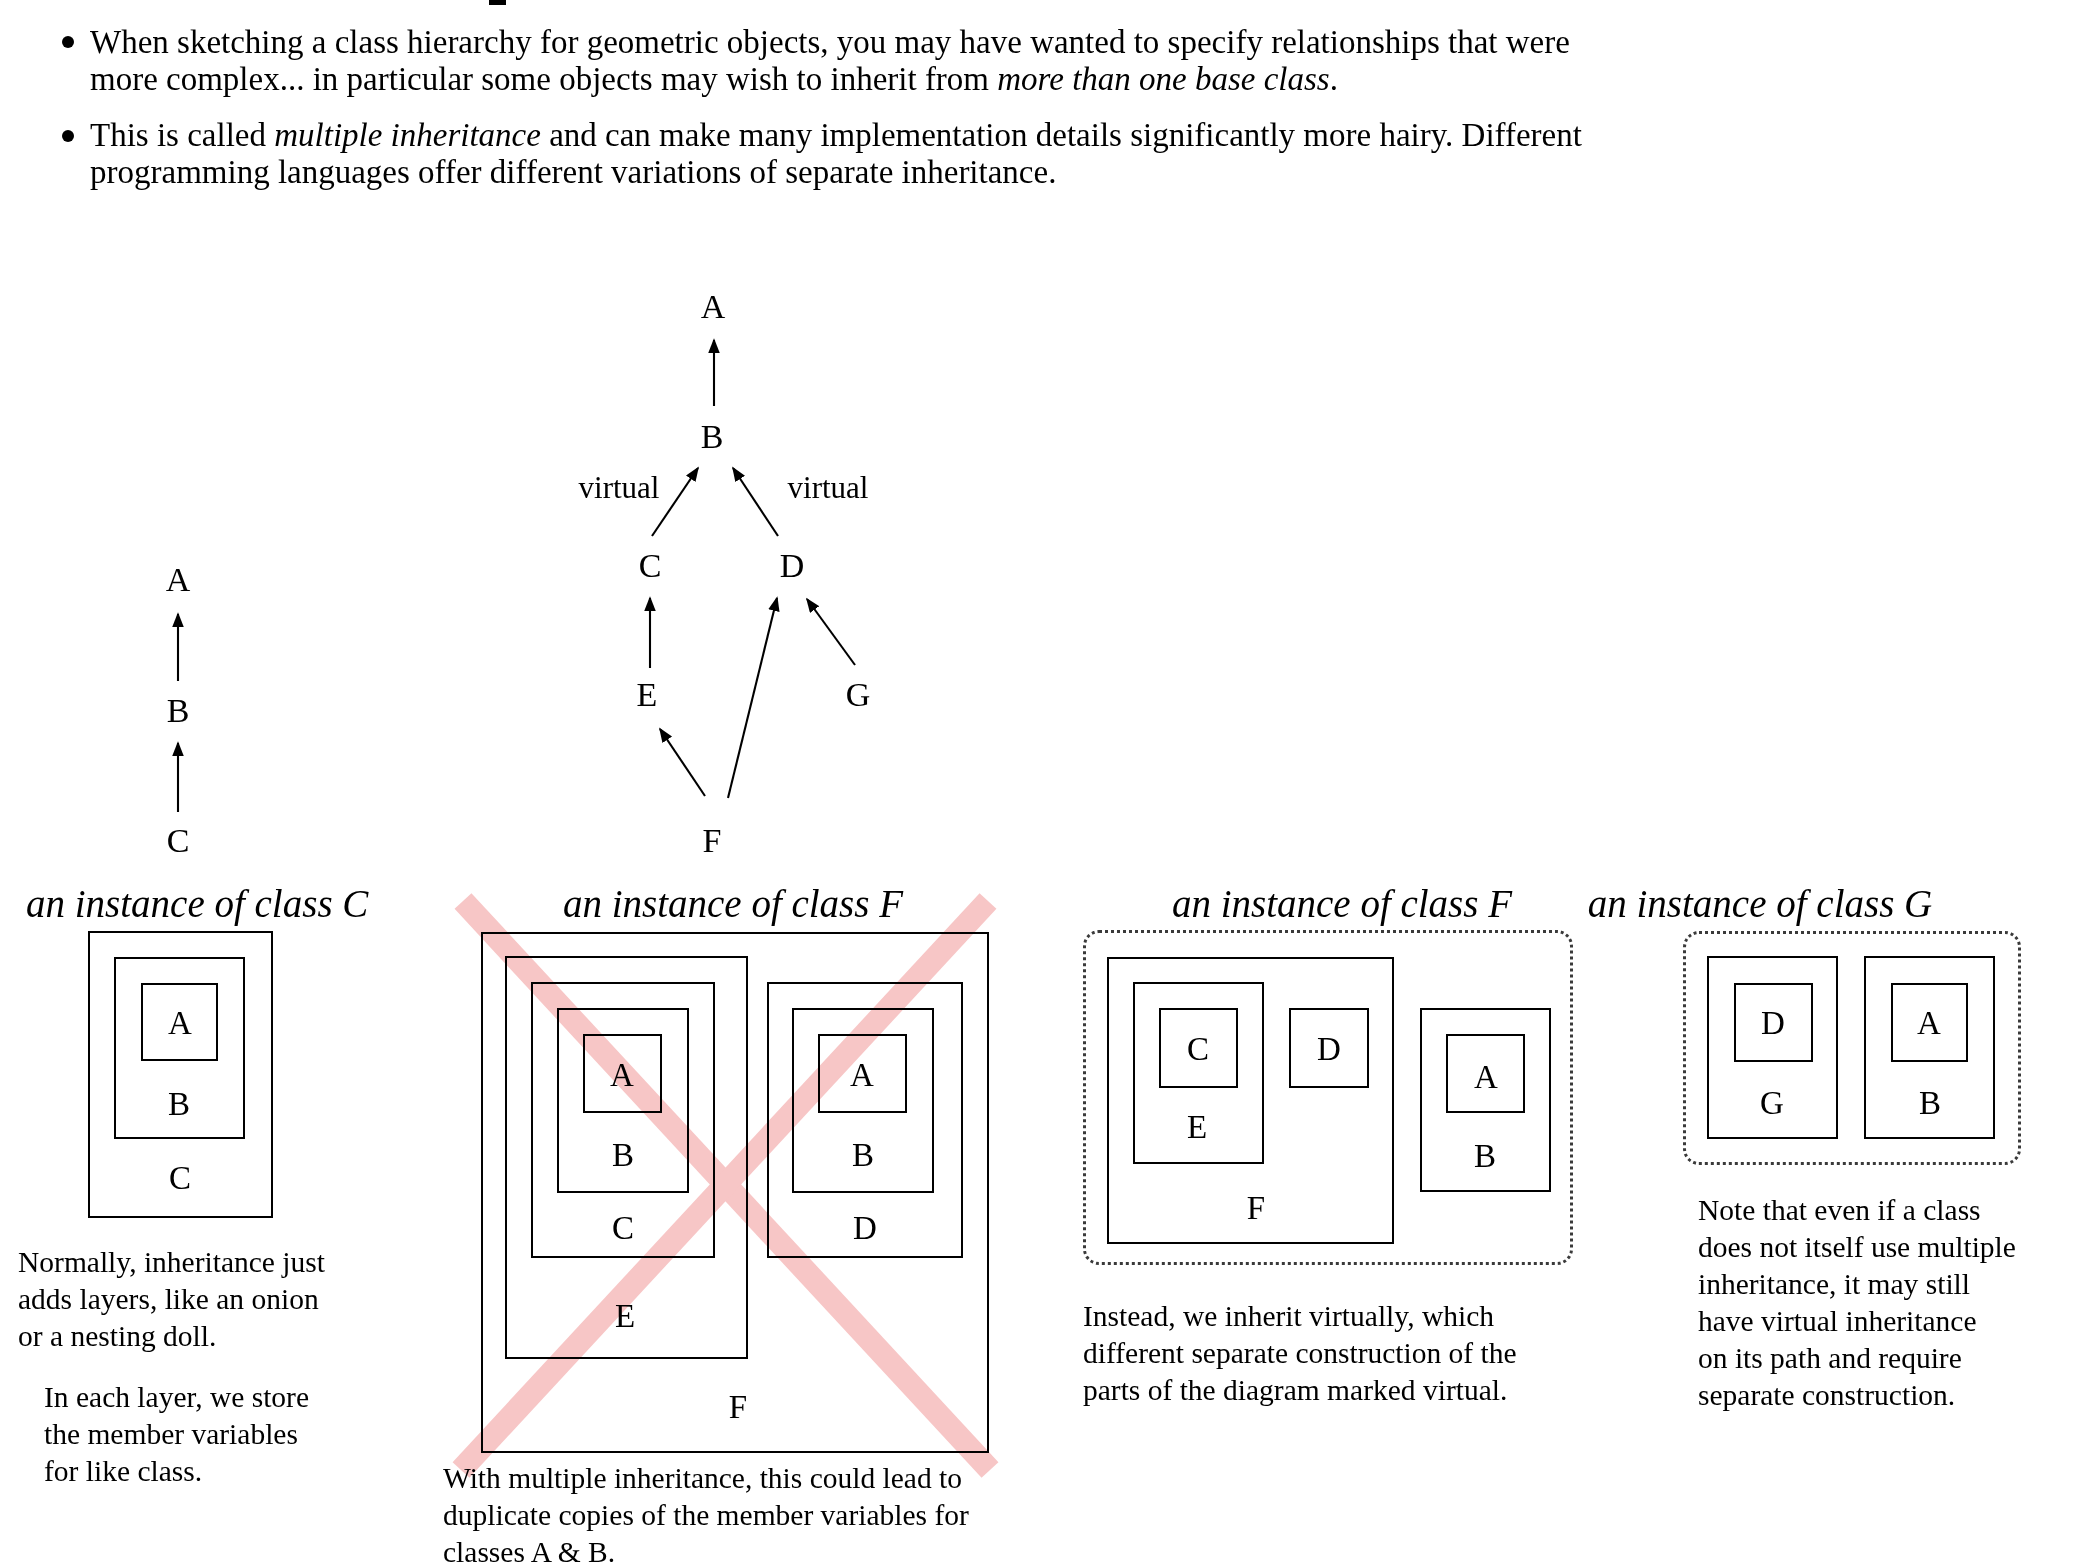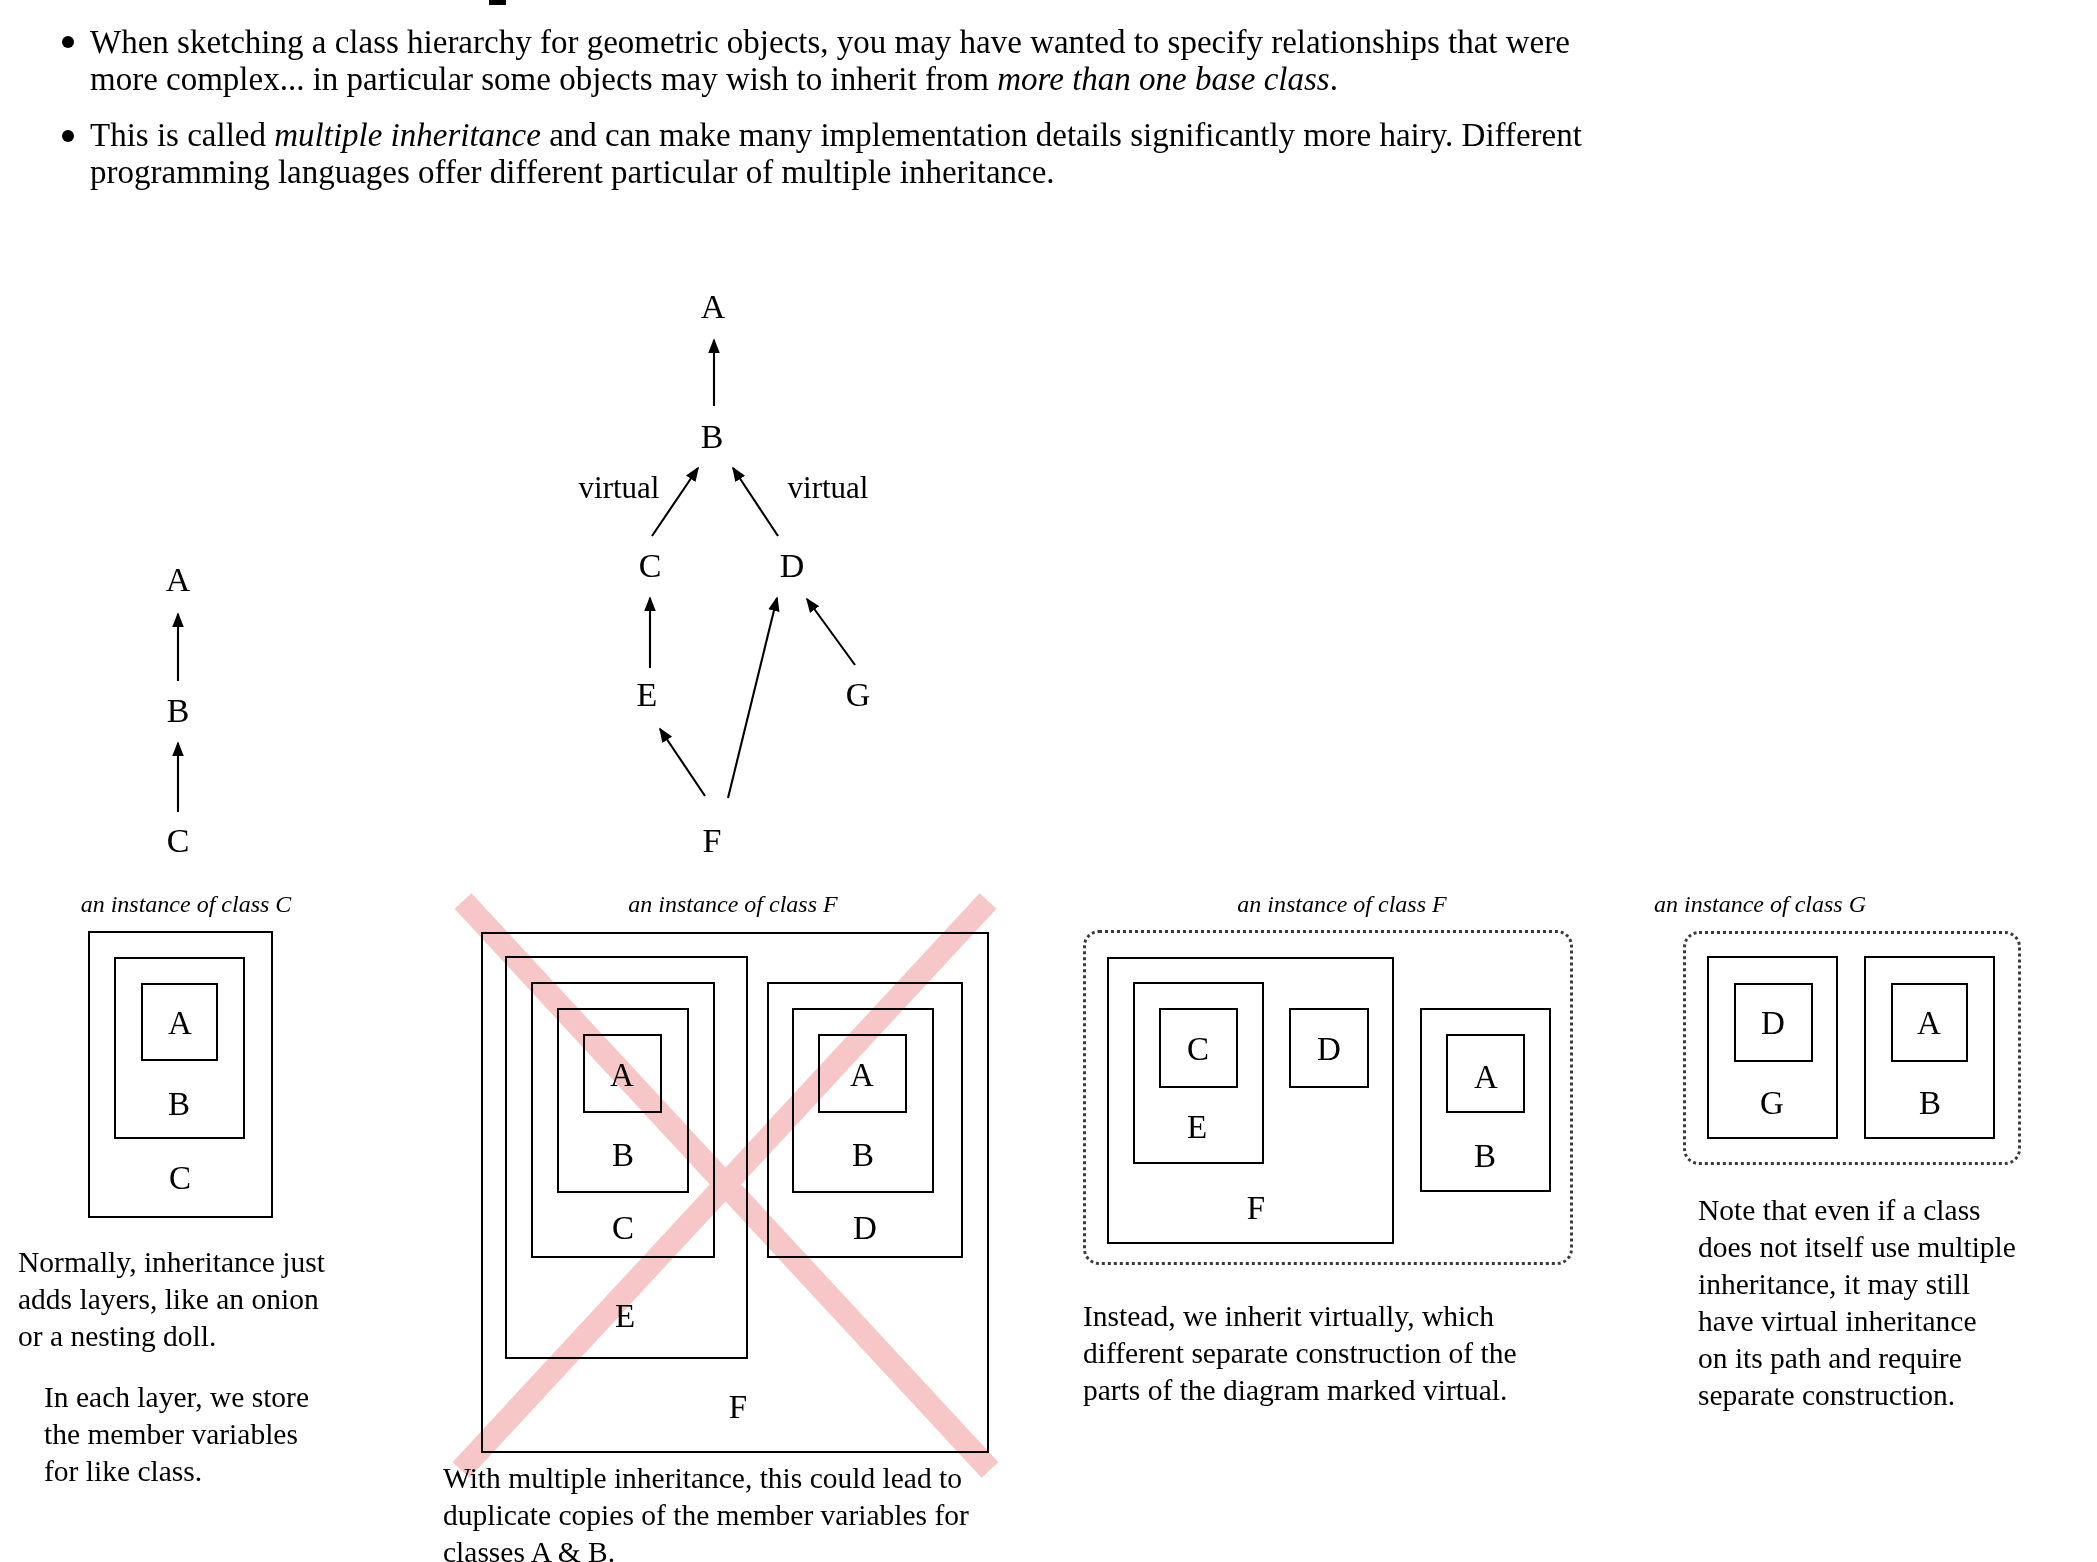--- a/index.html
+++ b/index.html
@@ -8,21 +8,21 @@
     font-family:"Liberation Serif", serif;color:#000;
   }
   #canvas{position:relative;width:2097px;height:1562px;}
   .title-frag{position:absolute;background:#000;}
   .bullet-dot{position:absolute;width:12px;height:12px;border-radius:50%;background:#000;z-index:3;}
   .btext{position:absolute;font-size:33px;line-height:37px;z-index:3;}
   .btext .bline{white-space:nowrap;}
   .btext .it{font-style:italic;}
   .nl{position:absolute;transform:translate(-50%,-50%);font-size:34px;z-index:3;white-space:nowrap;}
   .vlabel{position:absolute;transform:translate(-50%,-50%);font-size:31px;z-index:3;white-space:nowrap;}
-  .cap{position:absolute;font-style:italic;font-size:24px;line-height:36px;text-align:center;z-index:3;white-space:nowrap;}
+  .cap{position:absolute;font-style:italic;font-size:39px;line-height:36px;text-align:center;z-index:3;white-space:nowrap;}
   .box{position:absolute;border:2px solid #000;box-sizing:border-box;background:transparent;z-index:2;}
   .dotted{position:absolute;border:3px dotted #3a3a3a;border-radius:16px;box-sizing:border-box;background:transparent;z-index:2;}
   .bl{position:absolute;transform:translate(-50%,-50%);font-size:33px;z-index:3;}
   .tb{position:absolute;font-size:29.5px;line-height:37px;z-index:3;}
   .tb .para + .para{margin-top:24px;margin-left:26px;}
   svg.layer{position:absolute;left:0;top:0;}
   #xlayer{z-index:0;}
   #arrowlayer{z-index:1;}
 </style>
 </head>
@@ -34,21 +34,21 @@
 
   <div class="bullet-dot" style="left:62px;top:36px;"></div>
   <div class="btext" style="left:90px;top:24px;">
       <div class="bline"><span>When sketching a class hierarchy for geometric objects, you may have wanted to specify relationships that were</span><span class="it"></span><span></span></div>
       <div class="bline"><span>more complex... in particular some objects may wish to inherit from </span><span class="it">more than one base class</span><span>.</span></div>
     </div>
 
   <div class="bullet-dot" style="left:62px;top:130px;"></div>
   <div class="btext" style="left:90px;top:117px;">
       <div class="bline"><span>This is called </span><span class="it">multiple inheritance</span><span> and can make many implementation details significantly more hairy.  Different</span></div>
-      <div class="bline"><span>programming languages offer different particular of multiple inheritance.</span><span class="it"></span><span></span></div>
+      <div class="bline"><span>programming languages offer different variations of separate inheritance.</span><span class="it"></span><span></span></div>
     </div>
 
   <svg id="xlayer" class="layer" width="2097" height="1562" viewBox="0 0 2097 1562">
     <line x1="463" y1="901" x2="990" y2="1470" stroke="#f7c6c6" stroke-width="23"></line>
     <line x1="988" y1="901" x2="461" y2="1470" stroke="#f7c6c6" stroke-width="23"></line>
   </svg>
 
   <svg id="arrowlayer" class="layer" width="2097" height="1562" viewBox="0 0 2097 1562">
     <defs>
       <marker id="ah" markerWidth="10" markerHeight="8" refX="6.2" refY="2.75" orient="auto" markerUnits="strokeWidth">

